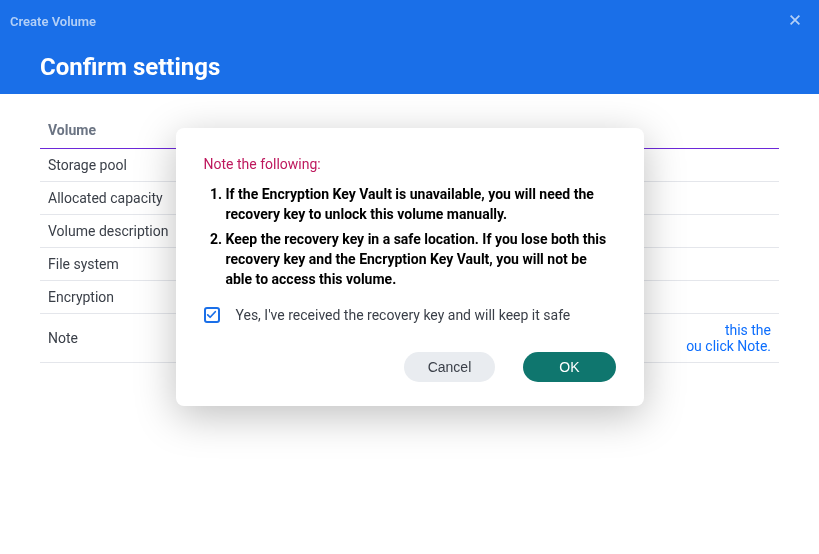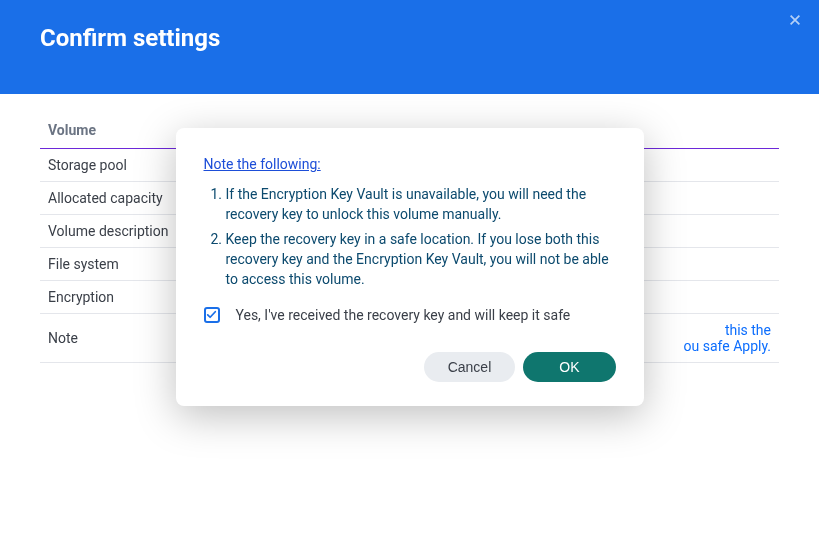--- a/index.html
+++ b/index.html
@@ -114,34 +114,34 @@
       background: #fff;
       border-radius: 8px;
       box-shadow: 0 10px 40px rgba(0,0,0,0.25);
       width: 468px;
       padding: 28px 28px 24px 28px;
       position: relative;
       top: -10px;
     }
     .dialog-heading {
       font-size: 14px;
-      color: #1d4ed8;
+      color: #be185d;
       margin-bottom: 12px;
-      text-decoration: underline;
     }
     .dialog-list {
       list-style: decimal;
       padding-left: 22px;
       margin-bottom: 16px;
     }
     .dialog-list li {
       font-size: 14px;
-      color: #0c4a6e;
+      color: #000000;
       line-height: 1.45;
       margin-bottom: 4px;
+      font-weight: bold;
     }
     .checkbox-row {
       display: flex;
       align-items: flex-start;
       gap: 16px;
       margin-bottom: 28px;
     }
     .checkbox {
       width: 16px;
       height: 16px;
@@ -160,31 +160,32 @@
       height: 11px;
     }
     .checkbox-label {
       font-size: 14px;
       color: #3a3f48;
       line-height: 1.3;
     }
     .dialog-footer {
       display: flex;
       justify-content: flex-end;
-      gap: 8px;
+      gap: 28px;
     }
     .note-cell {
       white-space: nowrap;
       overflow: hidden;
     }
   </style>
 </head>
 <body>
 
 <div class="header">
+  <div class="window-title">Create Volume</div>
   <div class="page-title">Confirm settings</div>
   <div class="close-x">
     <svg viewBox="0 0 16 16" width="14" height="14">
         <path d="M3 3 L13 13 M13 3 L3 13" stroke="#b3d0f7" stroke-width="2" fill="none"></path>
       </svg>
   </div>
 </div>
 
 <div class="content">
   <table class="table">
@@ -212,21 +213,21 @@
         <td></td>
       </tr>
       <tr>
         <td>Encryption</td>
         <td></td>
       </tr>
       <tr>
         <td>Note</td>
         <td class="note-cell" style="text-align:right;">
           <span class="note-link">this the</span><br>
-          <span class="note-link">ou safe Apply.</span>
+          <span class="note-link">ou click Note.</span>
         </td>
       </tr>
     </tbody>
   </table>
 </div>
 
 <div class="footer">
 </div>
 
 <div class="overlay">

